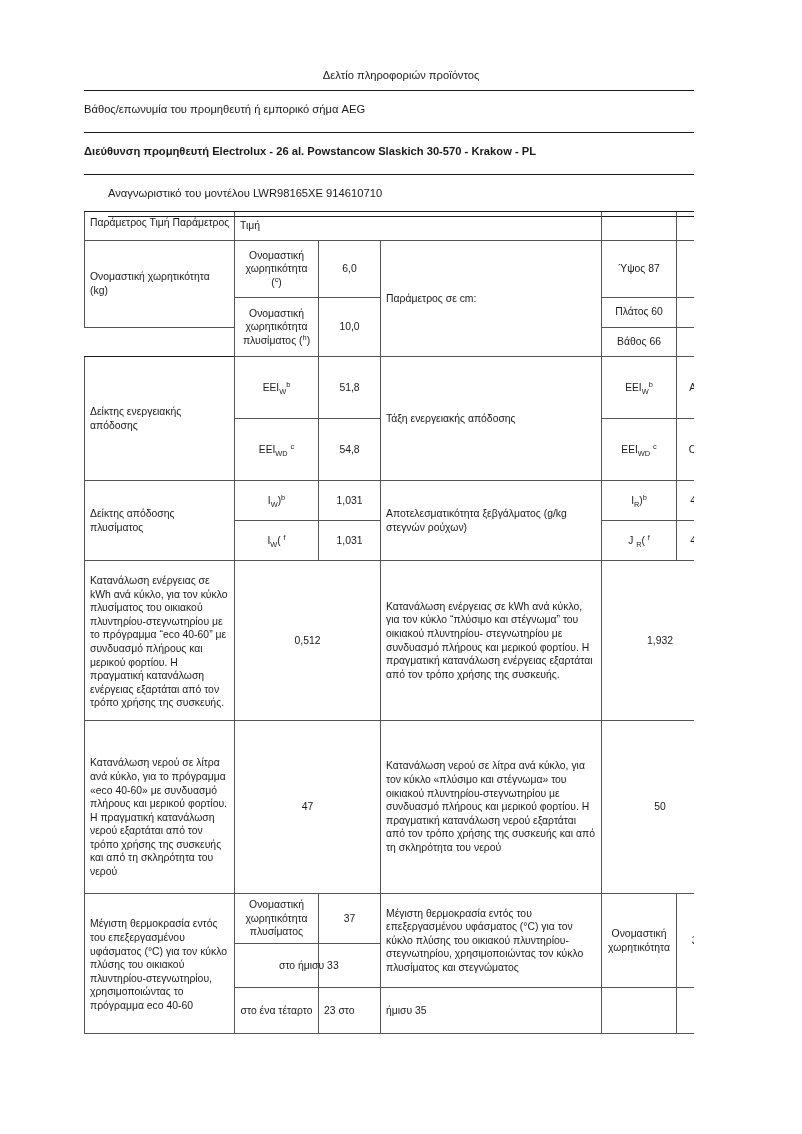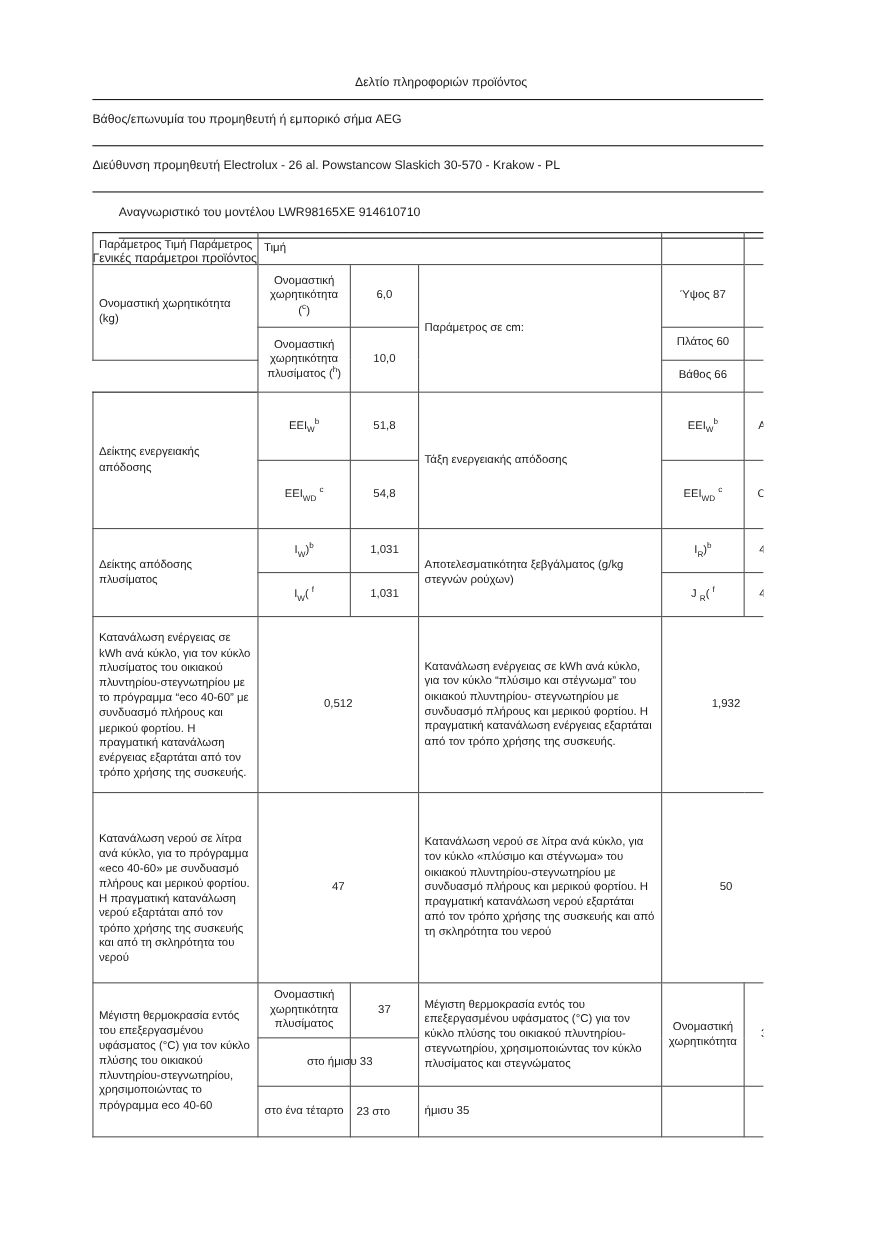--- a/index.html
+++ b/index.html
@@ -33,21 +33,21 @@
     border-bottom: 1.3px solid #1a1a1a;
     font-size: 11.2px;
     line-height: 15px;
     padding: 0 0 8px 0;
     margin: 0;
     height: 22px;
     box-sizing: content-box;
   }
   .hdr-row.title { text-align: center; padding-bottom: 7px; height: 15px; }
   .hdr-row.r2 { padding-top: 11px; }
-  .hdr-row.r3 { padding-top: 11px; }
+  .hdr-row.r3 { padding-top: 11px; font-weight: bold; }
   .hdr-row.r4 { padding-top: 11px; margin-left: 24px; }
   .hdr-row.r5 { padding-top: 11px; border-bottom: none; }
 
   
   .tbl {
     position: absolute;
     left: 84px;
     top: 211px;
     width: 634px;
     border-collapse: collapse;
@@ -105,21 +105,20 @@
 </head>
 <body>
 
 <div class="page">
 
   <div class="hdr-wrap">
     <div class="hdr-row title">Δελτίο πληροφοριών προϊόντος</div>
     <div class="hdr-row r2">Βάθος/επωνυμία του προμηθευτή ή εμπορικό σήμα AEG</div>
     <div class="hdr-row r3">Διεύθυνση προμηθευτή Electrolux - 26 al. Powstancow Slaskich 30-570 - Krakow - PL</div>
     <div class="hdr-row r4">Αναγνωριστικό του μοντέλου LWR98165XE 914610710</div>
-    <div class="hdr-row r5">Γενικές παράμετροι προϊόντος</div>
   </div>
 
   <table class="tbl">
     <colgroup>
       <col style="width:150px">
       <col style="width:84px">
       <col style="width:62px">
       <col style="width:221px">
       <col style="width:75px">
       <col style="width:42px">

